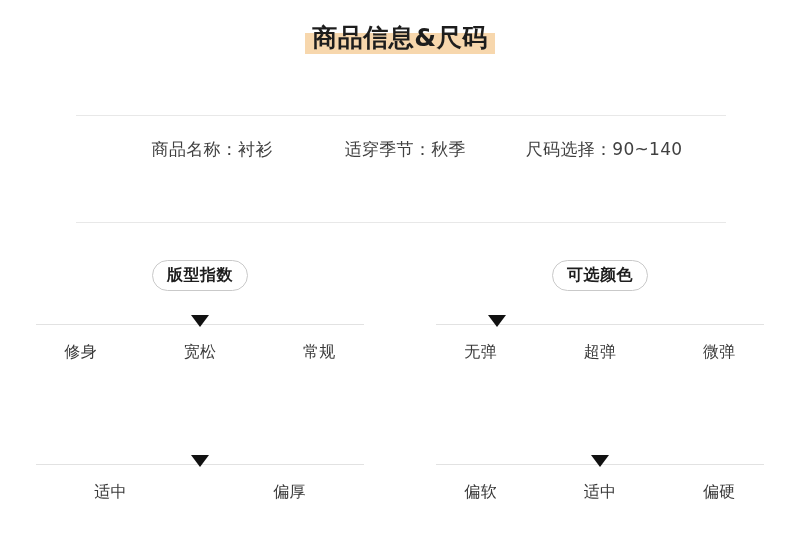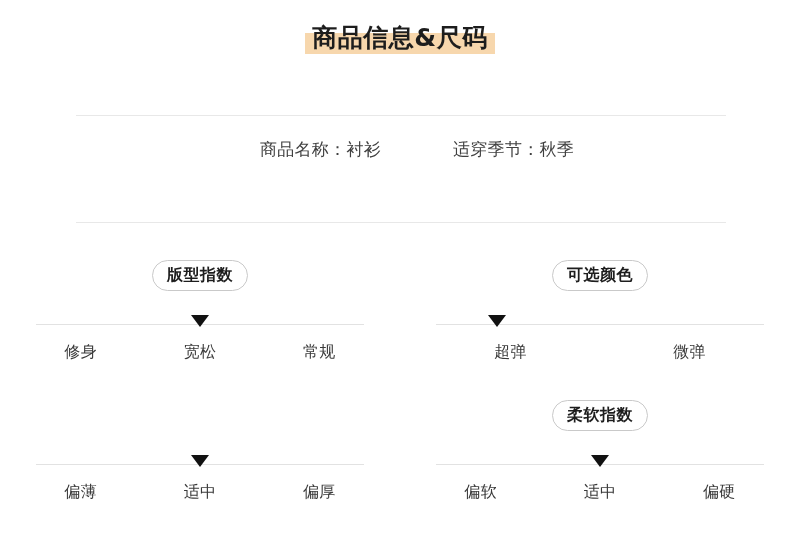--- a/index.html
+++ b/index.html
@@ -170,20 +170,21 @@
       <span class="txt">商品信息&amp;尺码</span>
     </span>
   </div>
 
   <div class="divider d1"></div>
   <div class="divider d2"></div>
 
   <div class="info-row r1">
     <span class="info-item">商品名称：衬衫</span>
     <span class="info-item gap1">适穿季节：秋季</span>
+    <span class="info-item gap2">尺码选择：90~140</span>
   </div>
 
 
   <div class="grid">
 
     <div class="idx-block">
       <div class="badge-row">
         <span class="badge">版型指数</span>
       </div>
       <div class="scale">
@@ -197,40 +198,37 @@
     </div>
 
     <div class="idx-block">
       <div class="badge-row">
         <span class="badge">可选颜色</span>
       </div>
       <div class="scale">
         <div class="marker pos-0"></div>
       </div>
       <div class="labels">
+        <span class="lbl">无弹</span>
         <span class="lbl">超弹</span>
         <span class="lbl">微弹</span>
       </div>
     </div>
 
     <div class="idx-block">
       <div class="scale">
         <div class="marker pos-1"></div>
       </div>
       <div class="labels">
-        <span class="lbl">偏薄</span>
         <span class="lbl">适中</span>
         <span class="lbl">偏厚</span>
       </div>
     </div>
 
     <div class="idx-block">
-      <div class="badge-row">
-        <span class="badge">柔软指数</span>
-      </div>
       <div class="scale">
         <div class="marker pos-1"></div>
       </div>
       <div class="labels">
         <span class="lbl">偏软</span>
         <span class="lbl">适中</span>
         <span class="lbl">偏硬</span>
       </div>
     </div>
 

